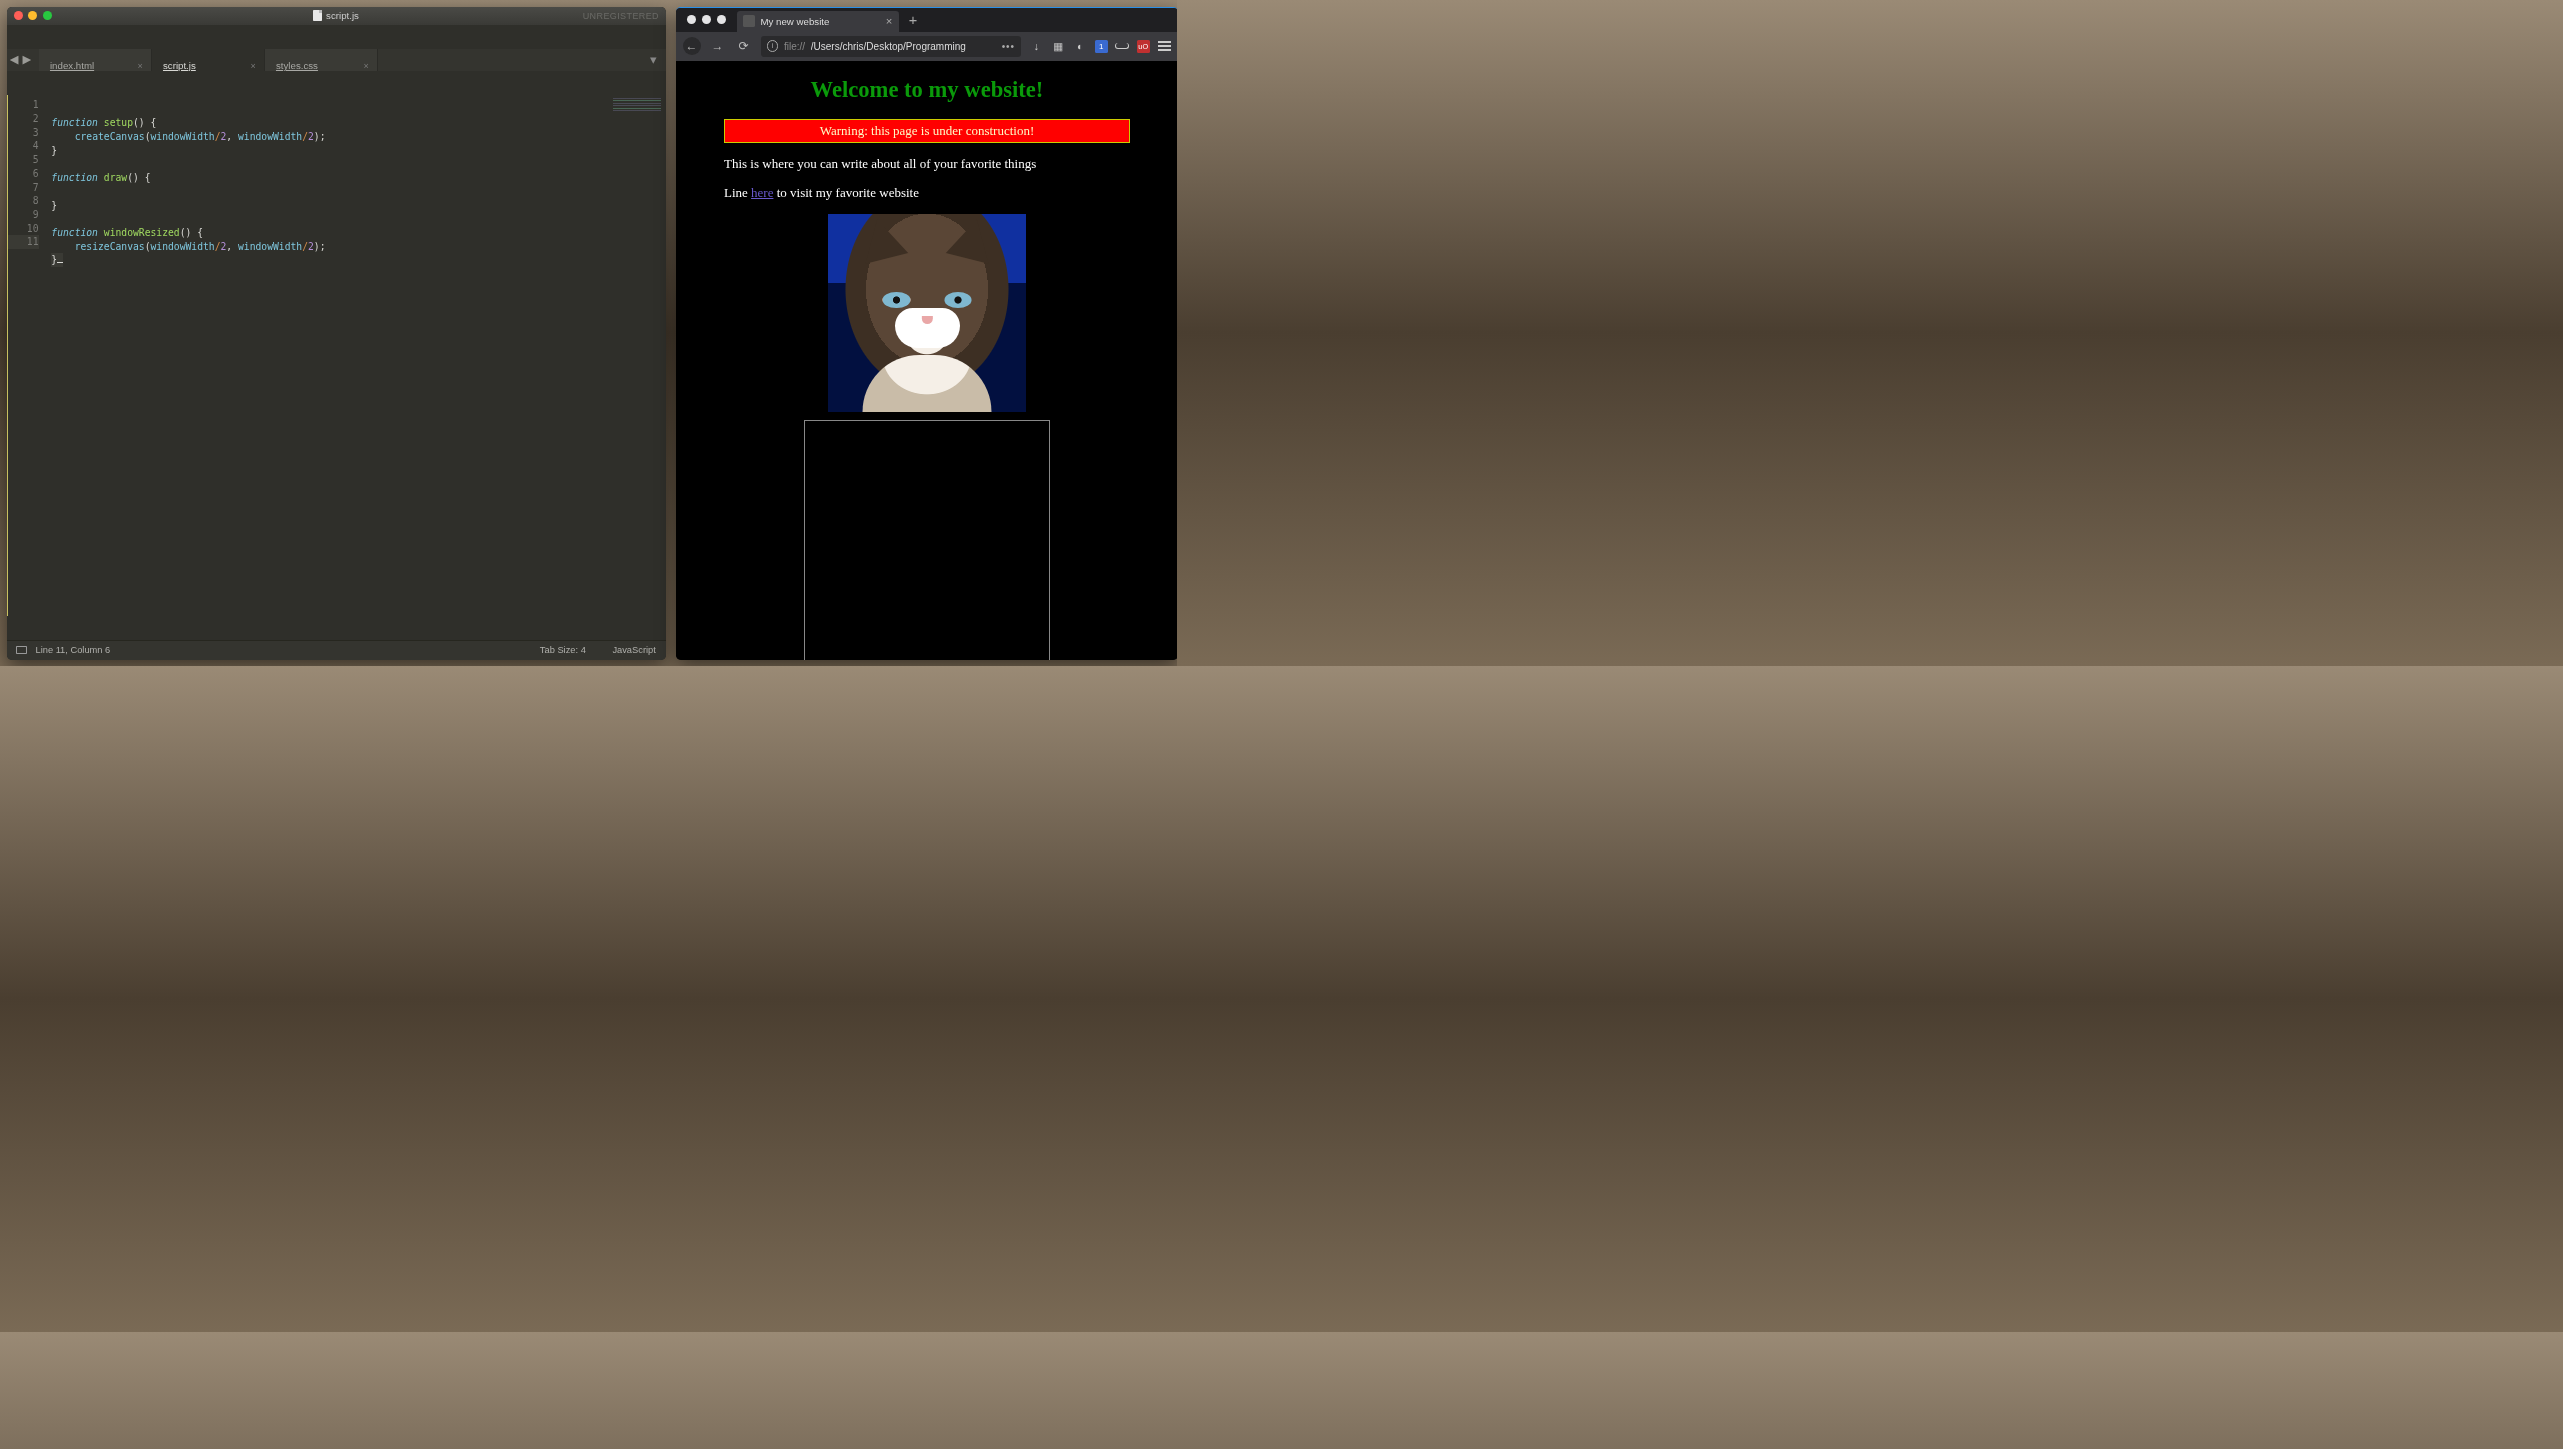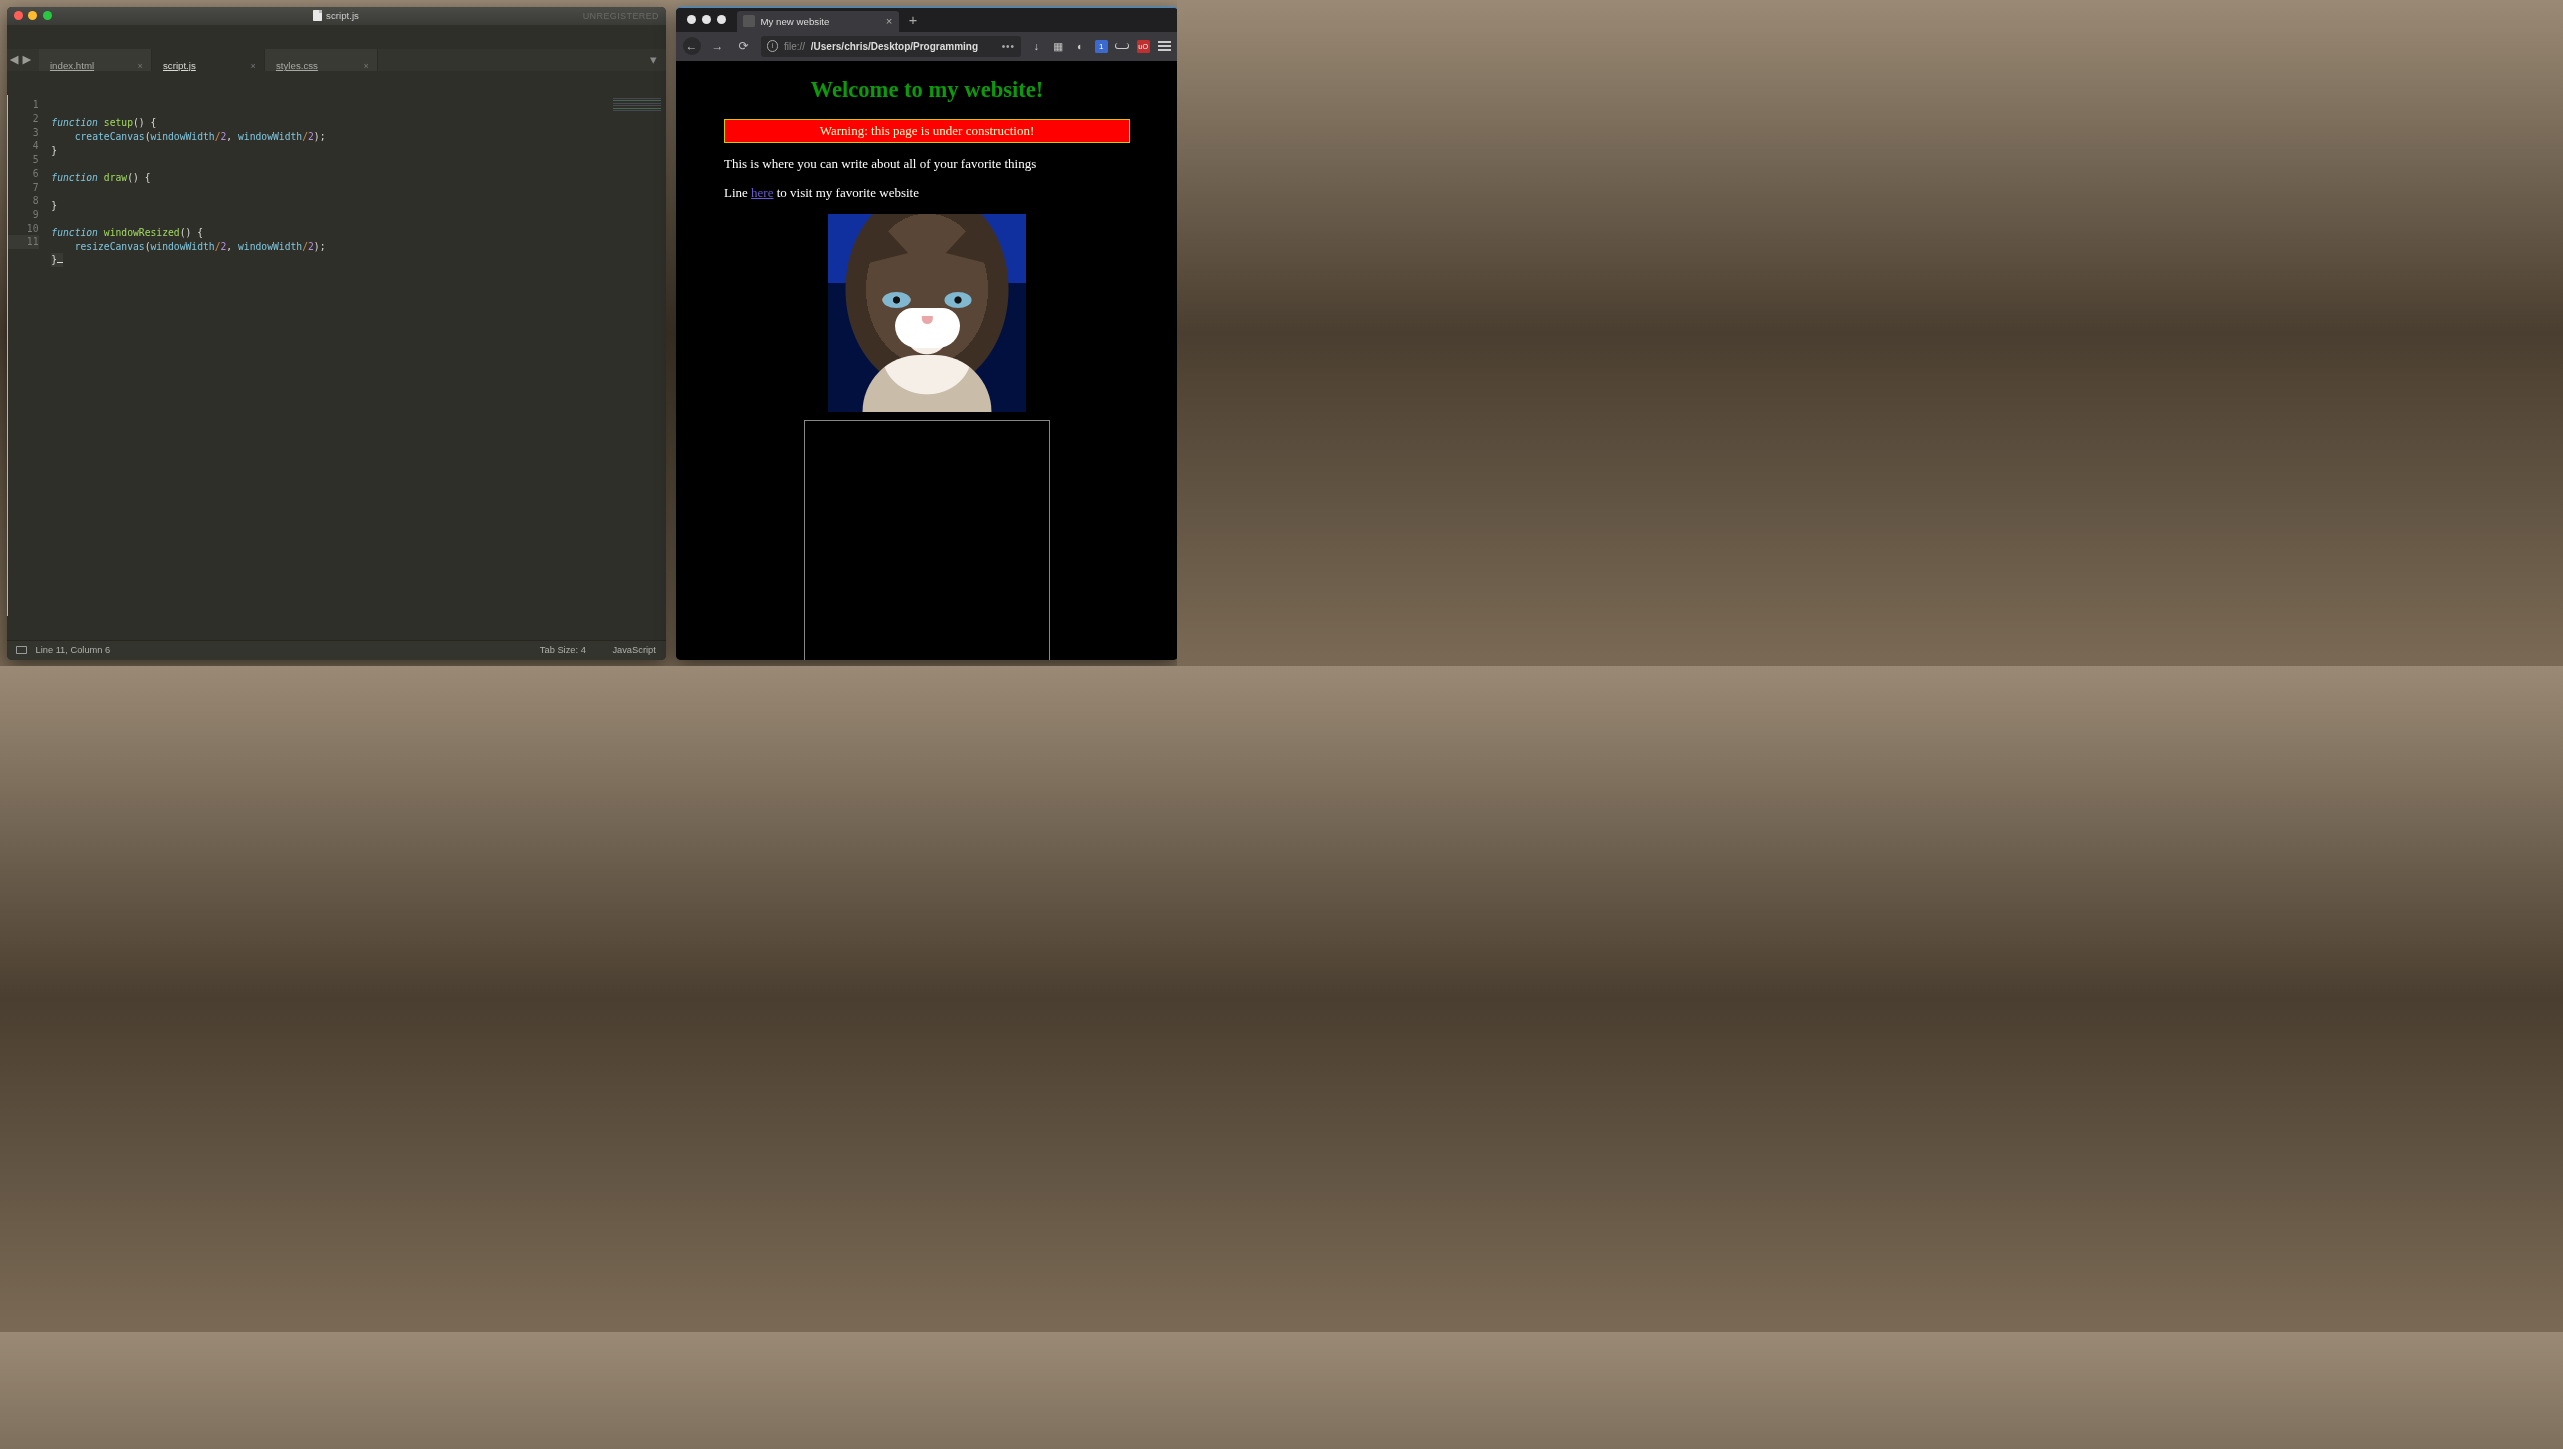--- a/index.html
+++ b/index.html
@@ -121,21 +121,21 @@
     height:29px;background:#3a3a3e;display:flex;align-items:center;padding:0 6.5px;gap:8px;
   }
   .tbtn{width:18px;height:18px;display:flex;align-items:center;justify-content:center;color:#bbb;font-size:12px;border-radius:2.4px;}
   .tbtn.dark{background:#2a2a2c;border-radius:50%;}
   .urlbar{
     flex:1;height:21px;background:#2a2a2c;border-radius:3.2px;display:flex;align-items:center;
     padding:0 6.5px;color:#ccc;font-size:10px;gap:5.7px; overflow:hidden;
   }
   .urlbar .info-ico{width:11.3px;height:11.3px;border:1px solid #aaa;border-radius:50%;color:#aaa;font-size:7.3px;text-align:center;line-height:9.7px;flex-shrink:0;}
   .url-scheme{color:#888;}
-  .url-main{color:#ddd;white-space:nowrap;overflow:hidden;font-weight:bold;}
+  .url-main{color:#ddd;white-space:nowrap;overflow:hidden;}
   .url-dots{margin-left:auto;color:#aaa;letter-spacing:0.8px;flex-shrink:0;}
   .tool-icons{display:flex;gap:7.3px;align-items:center;}
   .ticon{width:14.5px;height:14.5px;display:flex;align-items:center;justify-content:center;color:#ccc;font-size:10.5px;}
   .ticon.badge{width:13px;height:13px;background:#3a6ad0;color:#fff;font-size:8px;border-radius:1.6px;}
   .ticon.glasses::before{content:"";width:13px;height:5.7px;border:1.1px solid #ccc;border-radius:3.2px;display:block;border-top:none;}
   .ticon.shield{width:13px;height:13px;background:#c03030;border-radius:1.6px;color:#fff;font-size:7.3px;}
   .hamb{display:flex;flex-direction:column;gap:2.4px;}
   .hamb span{width:13px;height:1.6px;background:#ccc;}
 
   .browser-viewport{flex:1;background:#000;overflow:auto;}

